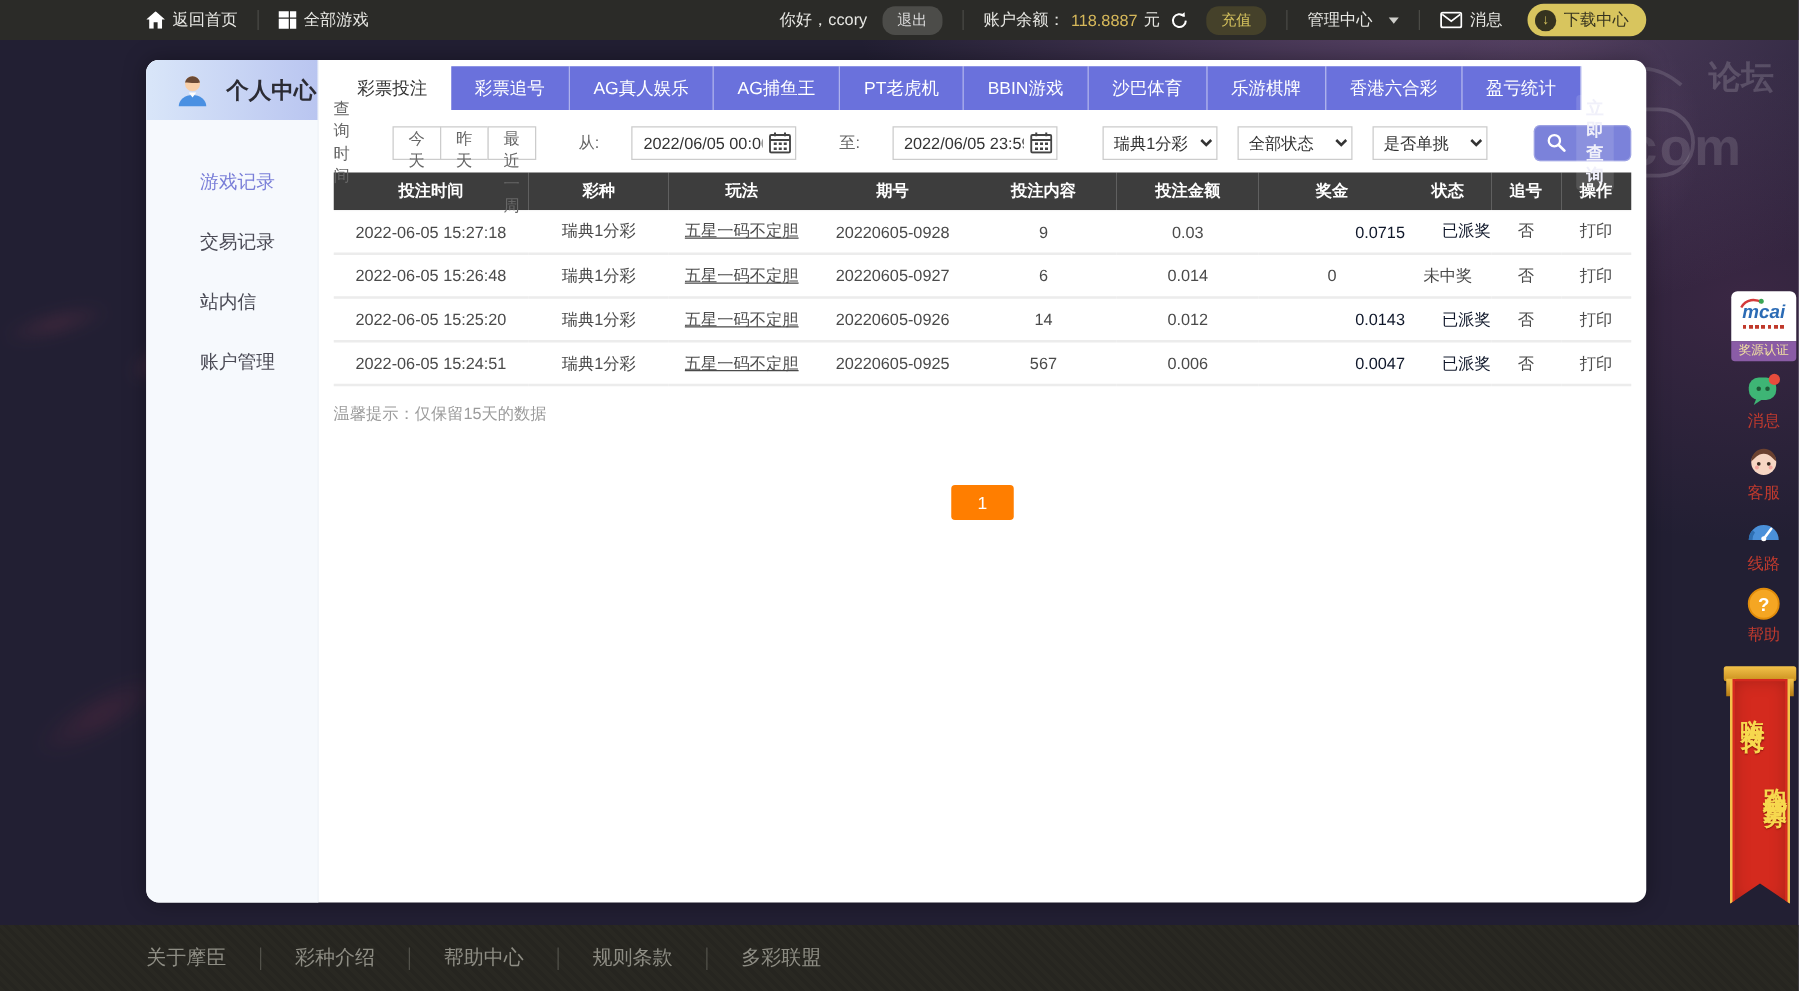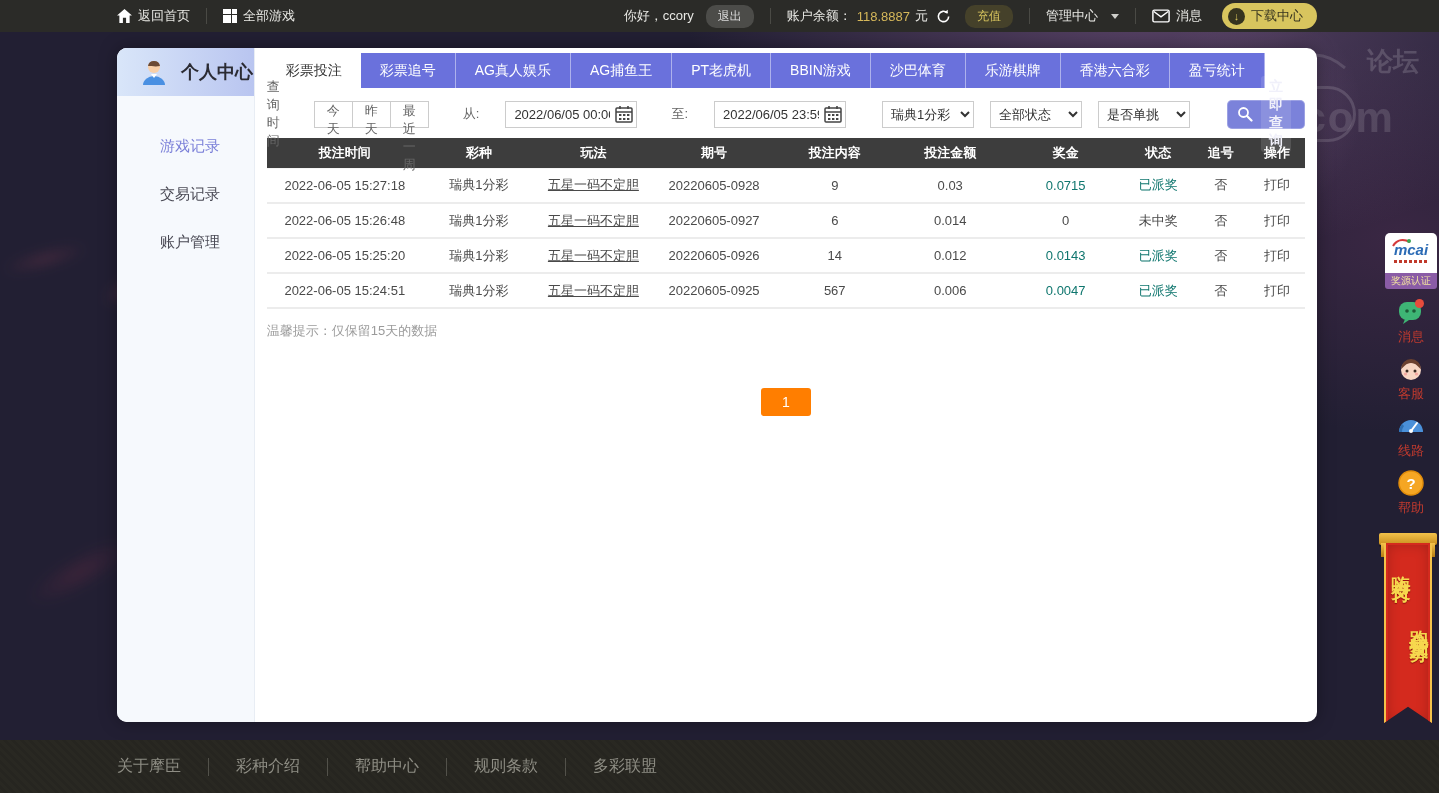--- a/index.html
+++ b/index.html
@@ -74,21 +74,21 @@
   select { height:27px; border:1px solid #ccc; font-size:13px; color:#333; padding:0 4px; margin-left:16px; min-width:92px; font-family:inherit; background:#fff; }
   .query-btn { margin-left:17px; height:29px; background:#7b82da; border:none; border-radius:5px; color:#f0f0fa; font-size:14px; display:flex; align-items:center; gap:8px; padding:0 14px 0 10px; cursor:pointer; font-family:inherit; box-shadow:inset 0 0 0 1px rgba(255,255,255,.25); }
   .query-btn .txt { background:rgba(255,255,255,.12); padding:2px 8px; border-radius:3px;font-weight:bold; }
 
   
   table { width:100%; border-collapse:collapse; margin-top:10px; font-size:13px; }
   thead th { background:#3d3d3d; color:#fff; font-weight:bold; height:30px; font-size:13px; }
   tbody td { height:35px; text-align:center; color:#4a4a4a; border-bottom:2px solid #ececec; background:#fff; }
   tbody tr { border-top:1px solid #f5f5f5; }
   td.play { text-decoration:underline; cursor:pointer; }
-  .red { color:#0f766e; }
+  .red { color:#0f172a;text-align:right; }
   td.print { cursor:pointer; }
   .note { margin-top:13px; font-size:13px; color:#9b9b9b; }
   .pager { display:flex; justify-content:center; margin-top:48px; }
   .page-btn { width:50px; height:28px; background:#ff7e00; color:#fff; border:none; border-radius:3px; font-size:14px; cursor:pointer; font-family:inherit; }
 
   
   .floatbar { position:absolute; left:1384px; top:233px; width:54px; z-index:40; display:flex; flex-direction:column; align-items:center; }
   .mcai-card { width:52px; height:40px; background:#fff; border-radius:5px 5px 0 0; display:flex; flex-direction:column; align-items:center; justify-content:center; }
   .mcai-text { color:#2b6bb5; font-weight:bold; font-size:15px; font-style:italic; line-height:14px; position:relative; }
   .mcai-text .swoosh { position:absolute; left:-2px; top:-5px; }
@@ -200,20 +200,21 @@
           <path d="M15 4 a6 6 0 0 1 6 5 c-4 1-9 0-12 0 a6 6 0 0 1 6-5" fill="#6b4a35"></path>
           <path d="M4 28 a11 9 0 0 1 22 0 Z" fill="#4a90e2"></path>
           <path d="M12 17 h6 l-3 4 Z" fill="#fff"></path>
         </svg>
       </span>
       <span class="side-title">个人中心</span>
     </div>
     <div class="side-menu" id="side-menu">
         <div class="side-item active">游戏记录</div>
         <div class="side-item">交易记录</div>
+        <div class="side-item">站内信</div>
         <div class="side-item">账户管理</div>
       </div>
   </div>
 
   <div class="content">
     <div class="tabs" id="tabs">
         <div class="tab active">彩票投注</div>
         <div class="tab">彩票追号</div>
         <div class="tab">AG真人娱乐</div>
         <div class="tab">AG捕鱼王</div>

